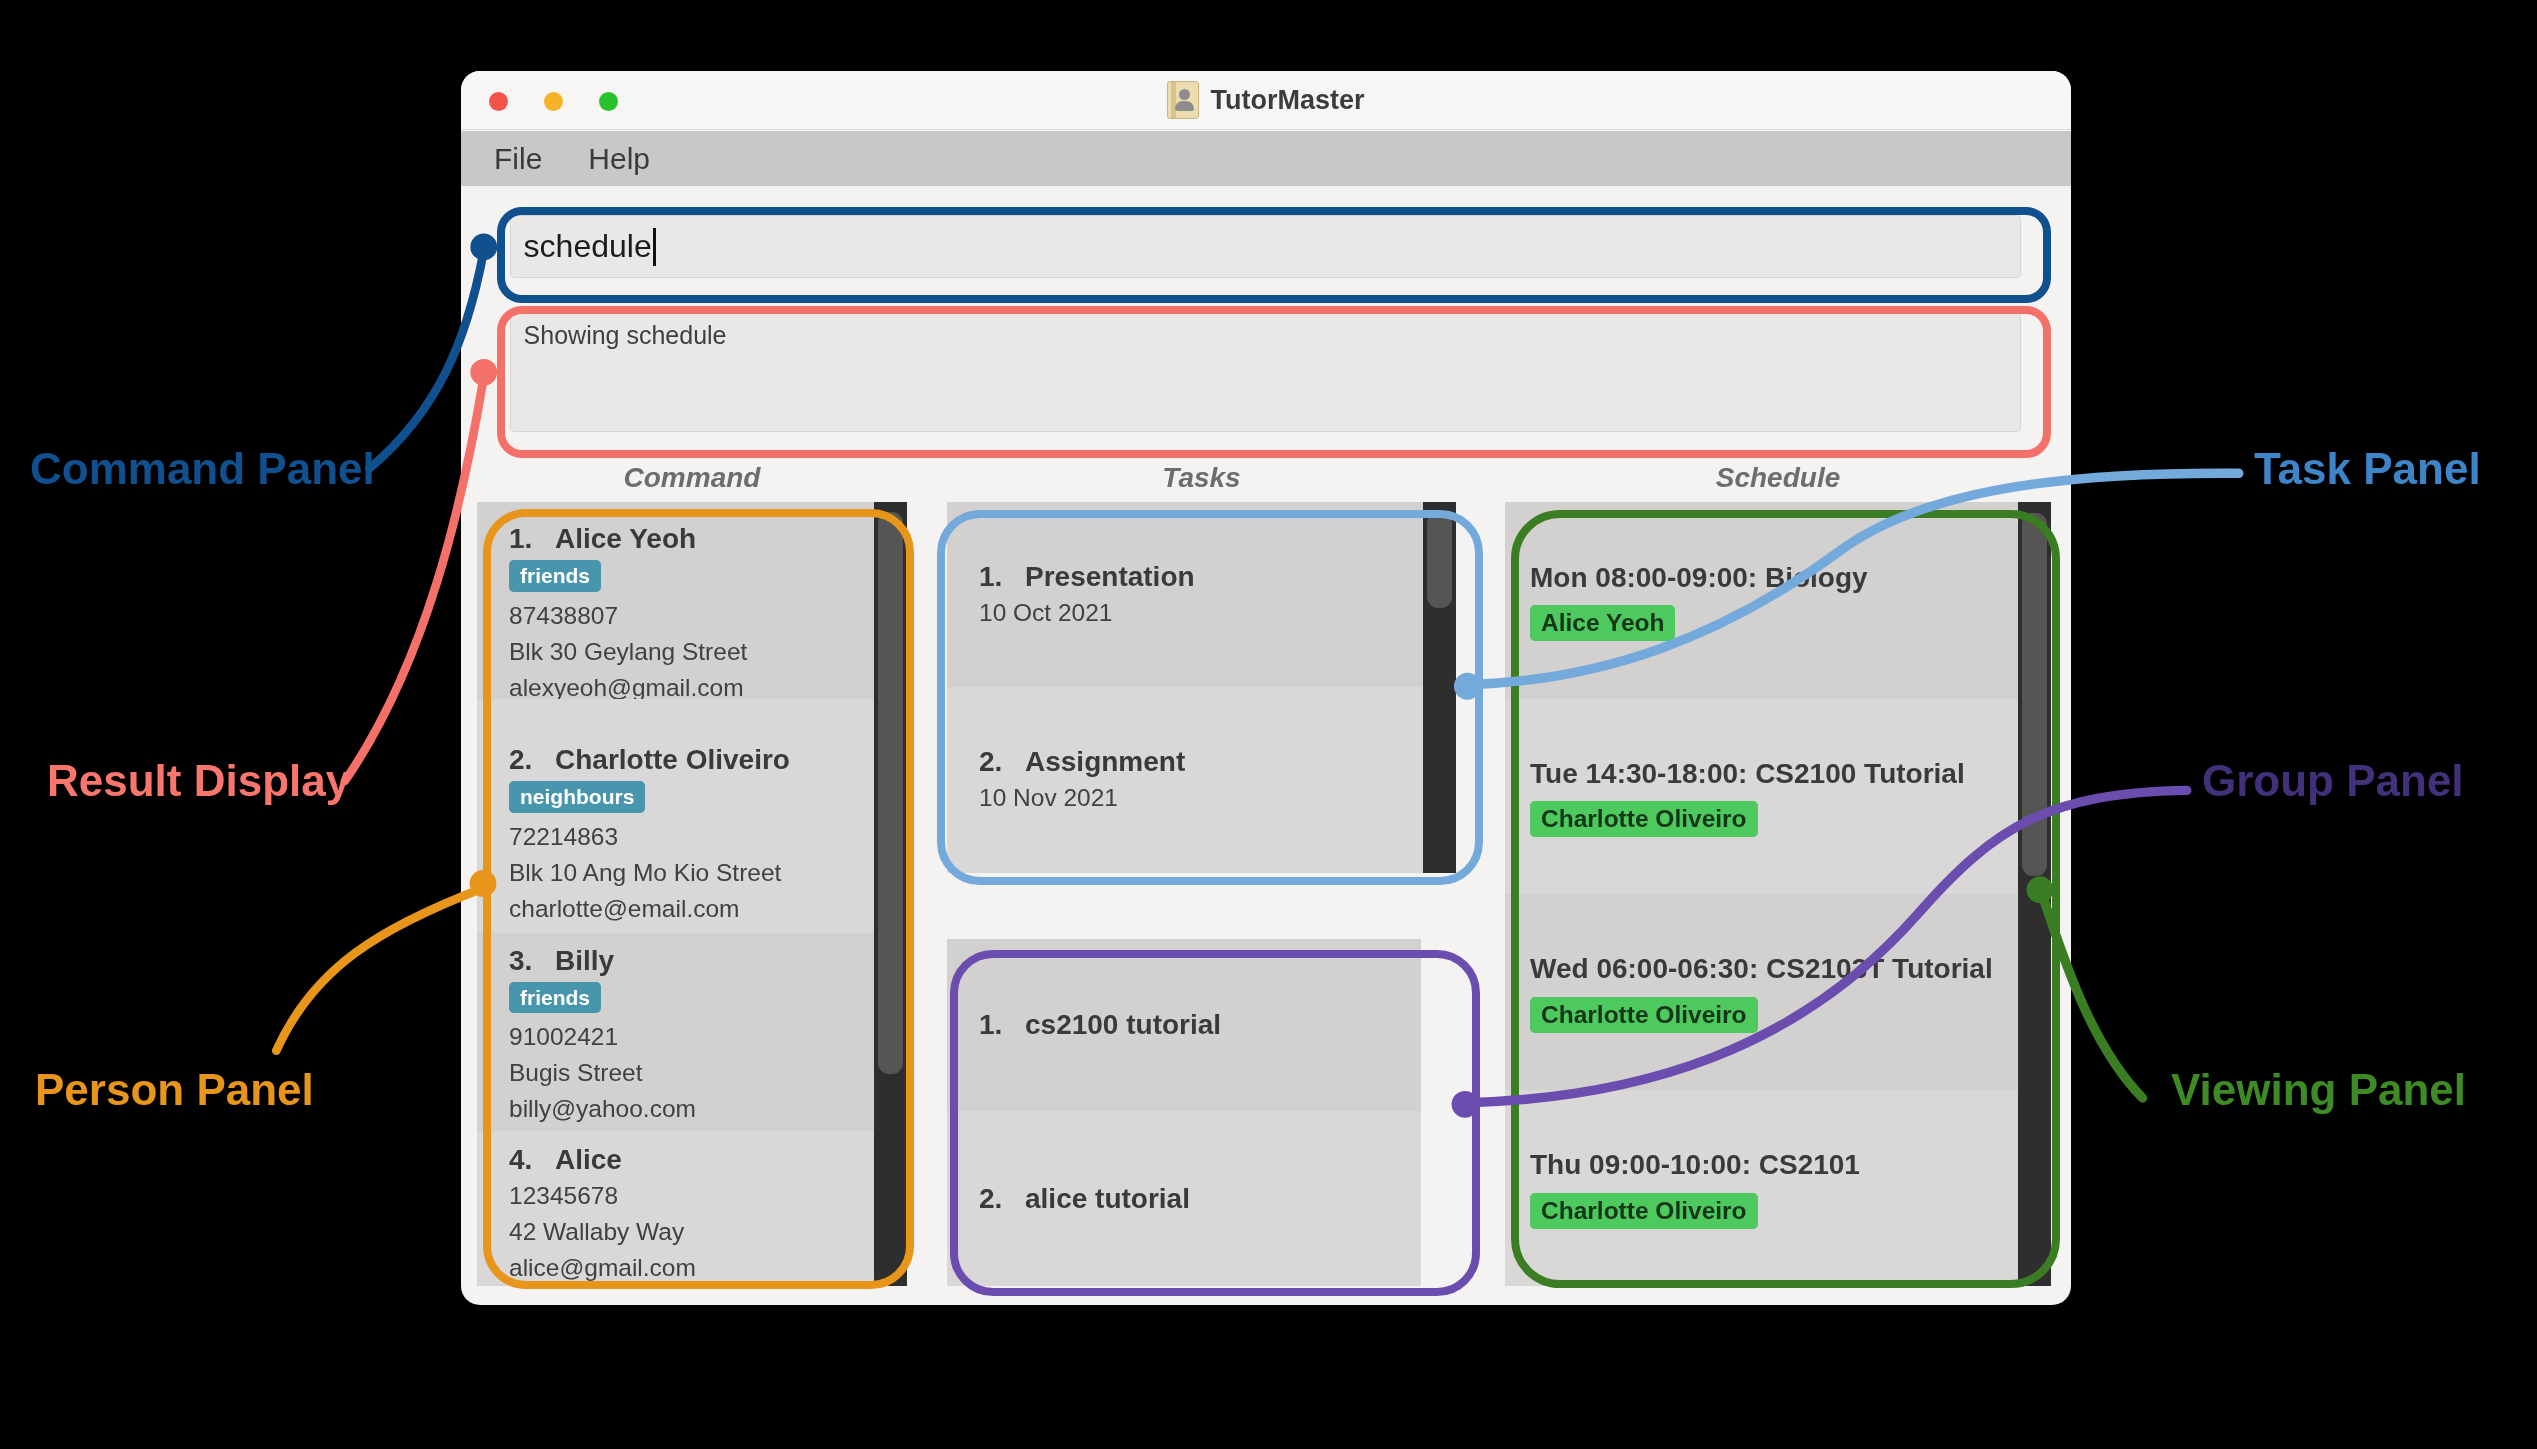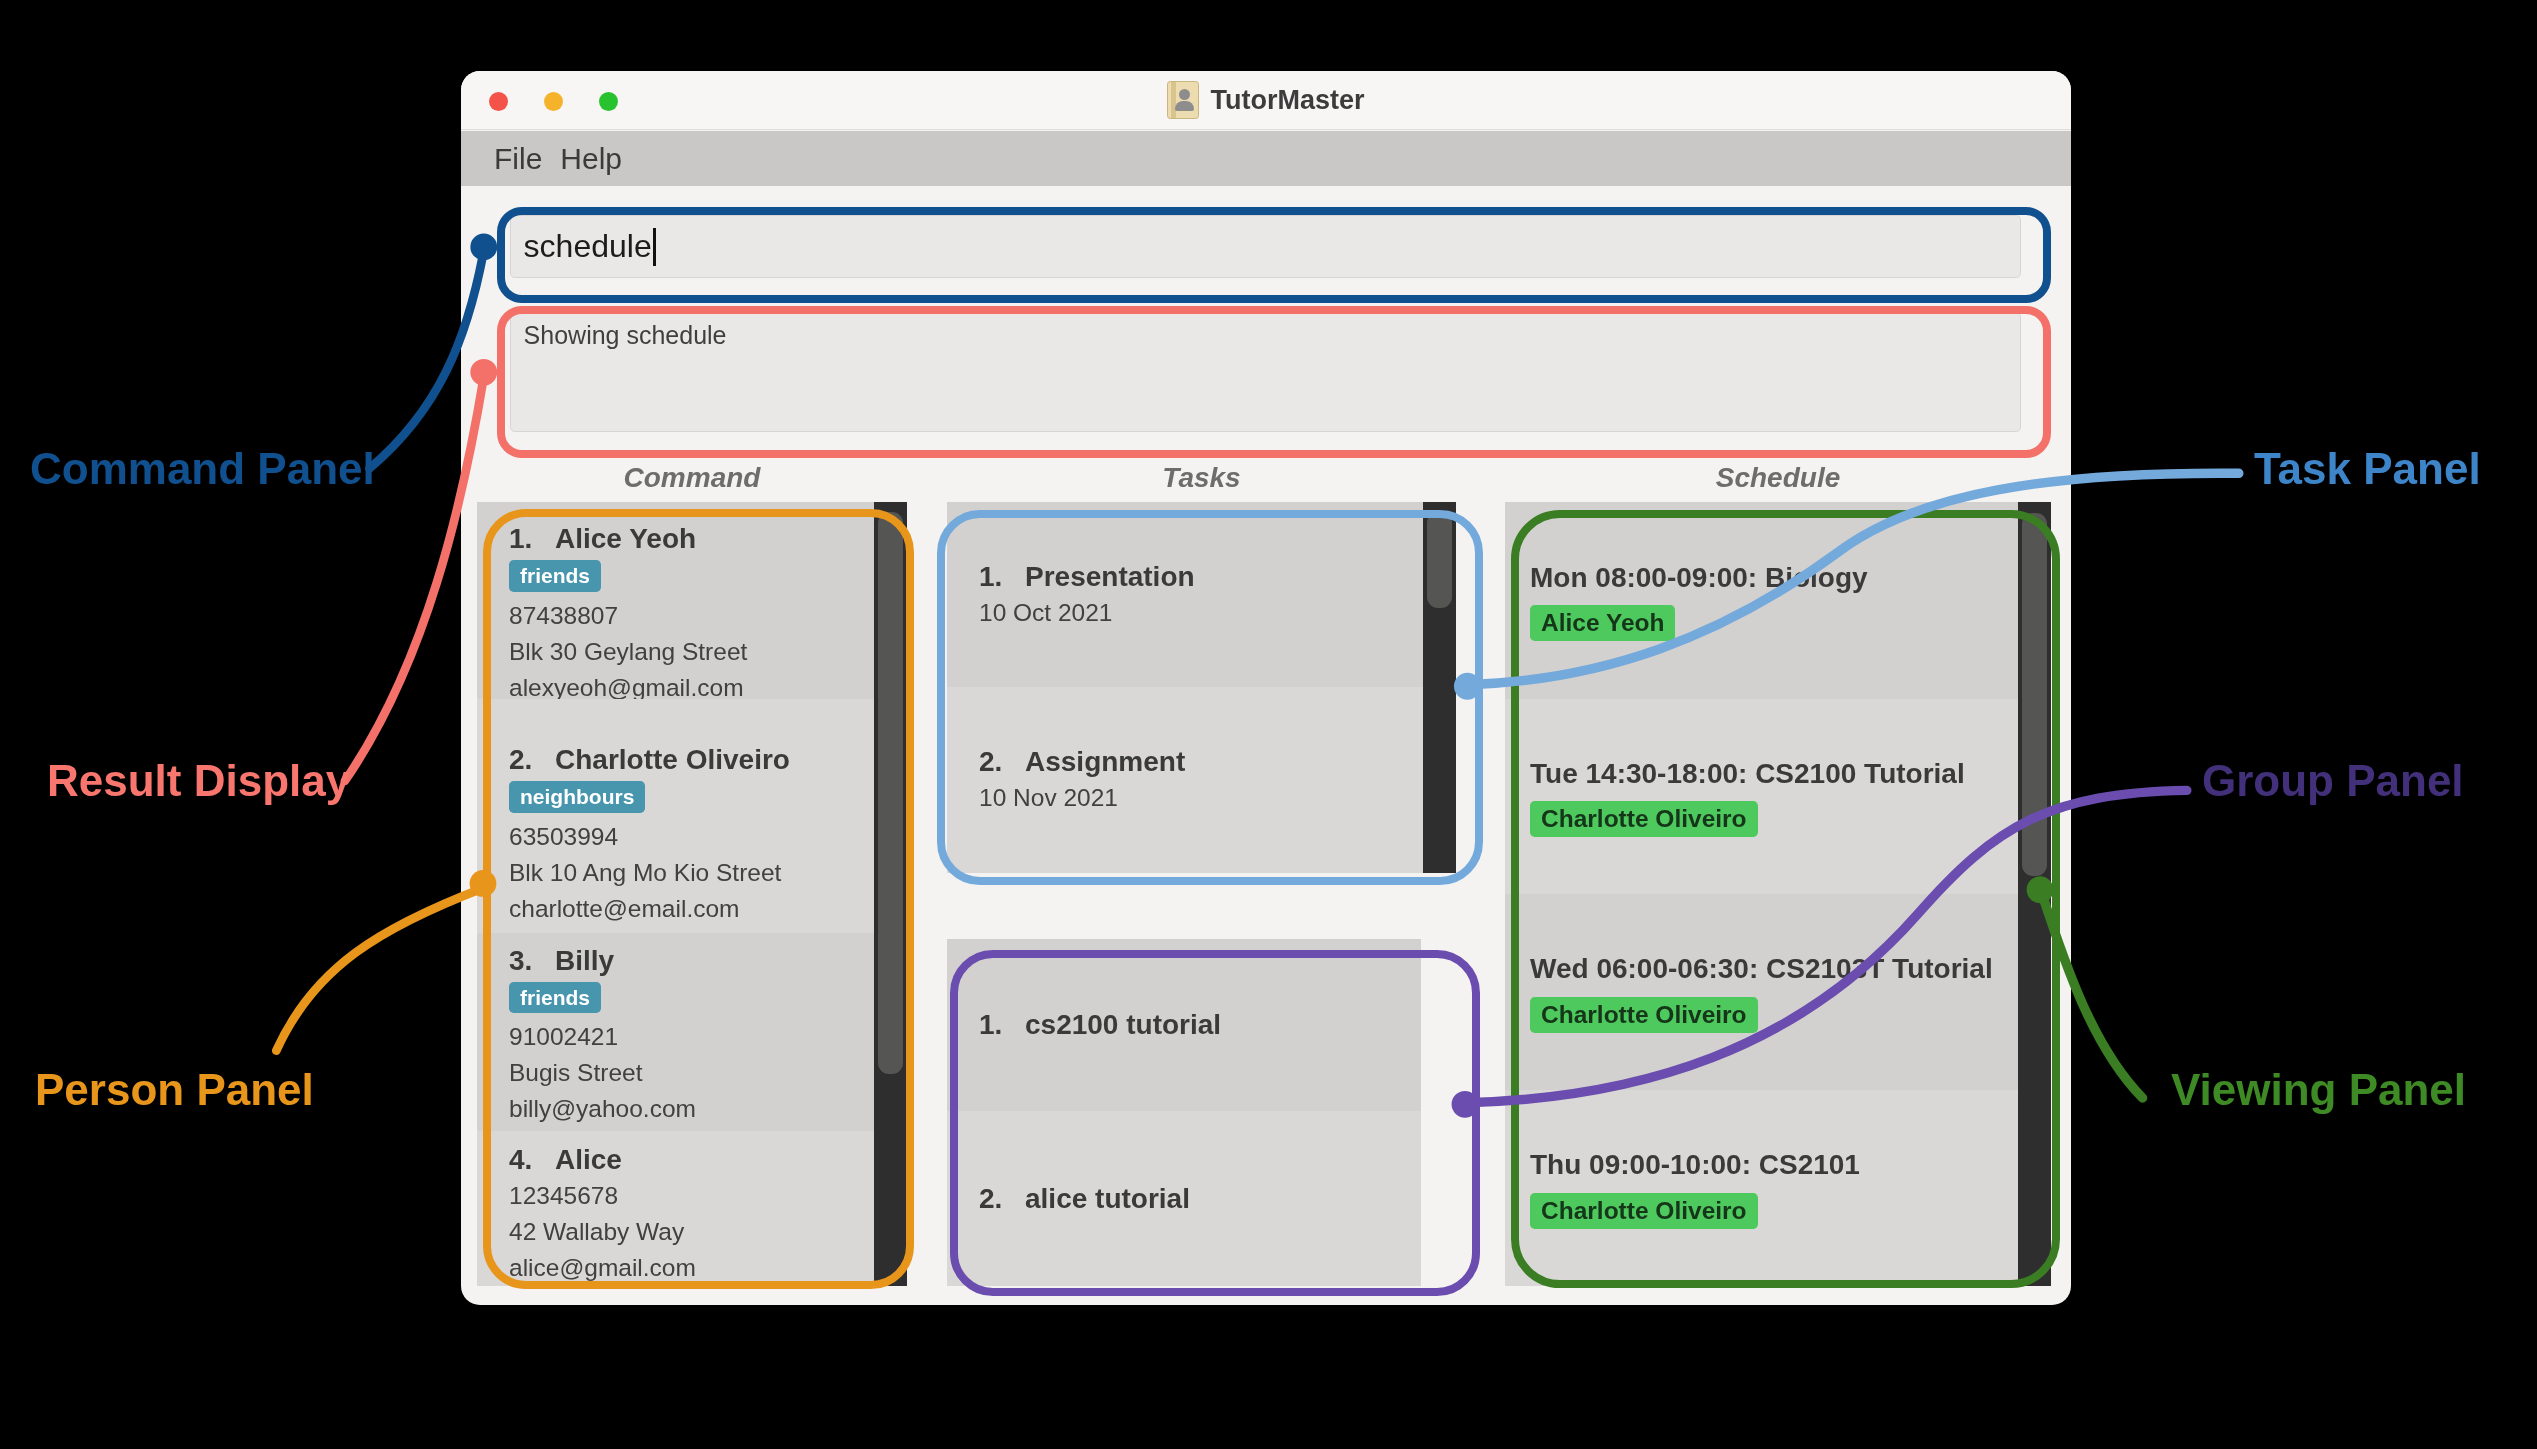--- a/index.html
+++ b/index.html
@@ -17,21 +17,21 @@
   .title-wrap{display:flex;align-items:center;gap:11px;}
   .app-icon{width:30px;height:36px;background:#ecdcb0;border:1.6px solid #c9b67f;border-radius:3.2px;
             position:relative;}
   .app-icon:before{content:"";position:absolute;left:2.4px;top:0;width:4.7px;height:100%;background:#d9c48e;}
   .app-icon .head{position:absolute;left:10.3px;top:7px;width:11px;height:11px;border-radius:50%;background:#8d8d8d;}
   .app-icon .body{position:absolute;left:6.3px;top:19px;width:19px;height:10.3px;border-radius:9.5px 9.5px 2.4px 2.4px;background:#8d8d8d;}
   .title-text{font-size:27px;font-weight:bold;color:#3c3c3c;}
   .menubar{position:absolute;left:0;top:60px;width:100%;height:55px;background:#c9c8c6;
            display:flex;align-items:center;}
   .menu-item{font-size:30px;color:#3b3b3b;margin-left:33px;}
-  .menu-item+.menu-item{margin-left:18px;}
+  .menu-item+.menu-item{margin-left:46px;}
 
   
   .field-box{position:absolute;background:#e9e8e6;border:1.6px solid #d6d5d3;border-radius:4.7px;}
   #command-box{left:510px;top:215px;width:1511px;height:63px;display:flex;align-items:center;padding-left:12.6px;box-sizing:border-box;}
   #command-text{font-size:32px;color:#1c1c1c;}
   .caret{display:inline-block;width:3.2px;height:38px;background:#111;margin-left:1.6px;vertical-align:middle;}
   #result-box{left:510px;top:312px;width:1511px;height:120px;box-sizing:border-box;padding:8px 0 0 12.6px;}
   #result-text{font-size:25px;color:#3f3f3f;}
 
   
@@ -108,21 +108,21 @@
       <div class="card-name"><span class="idx">1.</span><span>Alice Yeoh</span></div>
       <div class="tag-row"><span class="tag" style="background: rgb(72, 149, 174);">friends</span></div>
       <div class="card-line">87438807</div>
       <div class="card-line">Blk 30 Geylang Street</div>
       <div class="card-line">alexyeoh@gmail.com</div>
     </div>
 
     <div class="row alt" style="top:197px;height:234px;padding:43px 0 0 32px;">
       <div class="card-name"><span class="idx">2.</span><span>Charlotte Oliveiro</span></div>
       <div class="tag-row"><span class="tag" style="background: rgb(72, 149, 174);">neighbours</span></div>
-      <div class="card-line">63503994</div>
+      <div class="card-line">72214863</div>
       <div class="card-line">Blk 10 Ang Mo Kio Street</div>
       <div class="card-line">charlotte@email.com</div>
     </div>
 
     <div class="row" style="top:431px;height:197px;padding:9.5px 0 0 32px;">
       <div class="card-name"><span class="idx">3.</span><span>Billy</span></div>
       <div class="tag-row"><span class="tag" style="background: rgb(72, 149, 174);">friends</span></div>
       <div class="card-line">91002421</div>
       <div class="card-line">Bugis Street</div>
       <div class="card-line">billy@yahoo.com</div>

